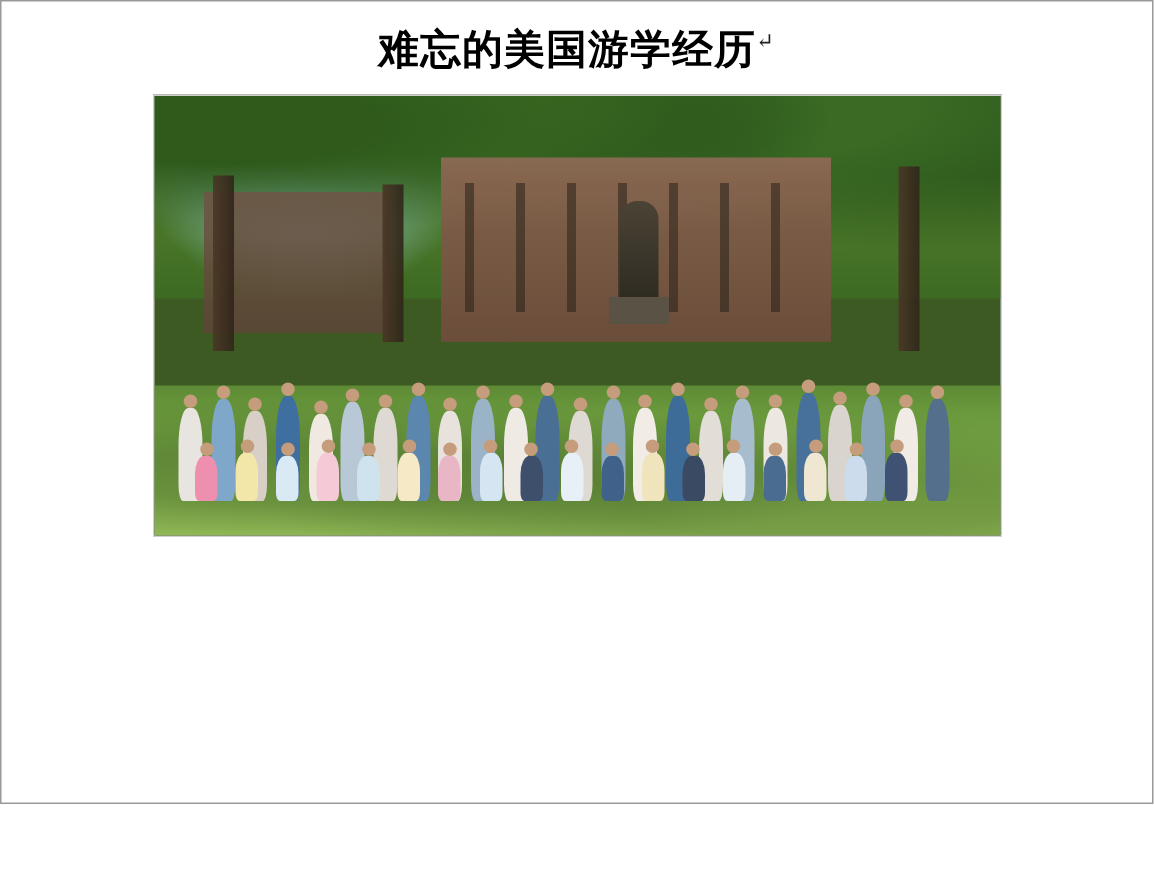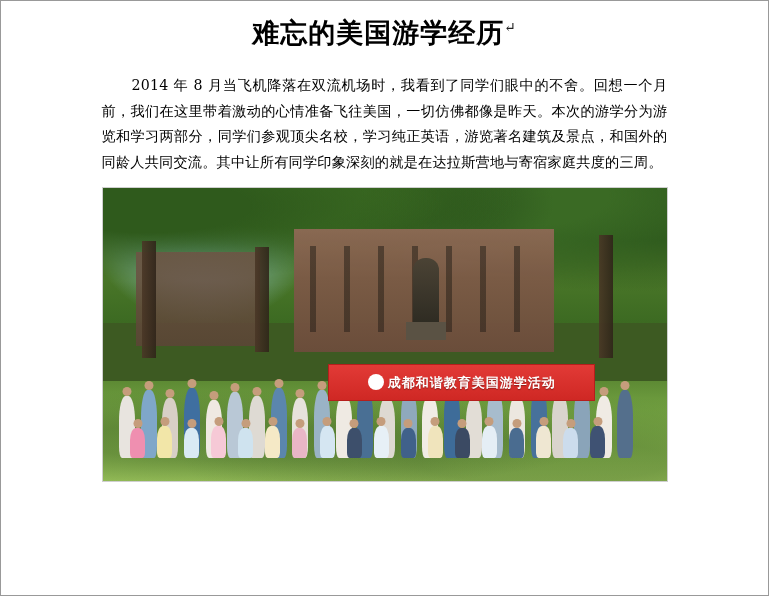--- a/index.html
+++ b/index.html
@@ -13,21 +13,21 @@
     font-family: "Liberation Serif", serif;
     color: #000000;
     overflow: hidden;
     position: relative;
   }
   .page {
     position: absolute;
     left: 0;
     top: 0;
     width: 769px;
-    height: 596px;
+    height: 536px;
     box-sizing: border-box;
     border: 1px solid #999;
     background: #ffffff;
     overflow: hidden;
   }
   .doc-title {
     text-align: center;
     font-size: 27px;
     font-weight: bold;
     letter-spacing: 1px;
@@ -217,23 +217,20 @@
 </head>
 <body>
 
 <div class="page">
 
   <h1 class="doc-title">
     <span>难忘的美国游学经历</span><span class="mark">↵</span>
   </h1>
 
 
-  <div class="body-text">
-    <span class="indent"></span><span>2014 年 8 月当飞机降落在双流机场时，我看到了同学们眼中的不舍。回想一个月前，我们在这里带着激动的心情准备飞往美国，一切仿佛都像是昨天。本次的游学分为游览和学习两部分，同学们参观顶尖名校，学习纯正英语，游览著名建筑及景点，和国外的同龄人共同交流。其中让所有同学印象深刻的就是在达拉斯营地与寄宿家庭共度的三周。</span>
-  </div>
 
   <div class="figure">
     <div class="photo">
       <div class="ph-sky"></div>
       <div class="ph-canopy"></div>
       <div class="ph-building-2"></div>
       <div class="ph-building"></div>
       <div class="ph-trunk" style="left:7%;"></div>
       <div class="ph-trunk" style="left:27%; top:20%; height:36%;"></div>
       <div class="ph-trunk" style="left:88%; top:16%; height:42%;"></div>
@@ -279,21 +276,17 @@
         <div class="p" style="left:53%; width:15px; height:30px; background:#40618a;"></div>
         <div class="p" style="left:58%; width:15px; height:32px; background:#f0e4bc;"></div>
         <div class="p" style="left:63%; width:15px; height:30px; background:#3b4a63;"></div>
         <div class="p" style="left:68%; width:15px; height:32px; background:#e5eef5;"></div>
         <div class="p" style="left:73%; width:15px; height:30px; background:#4a6c90;"></div>
         <div class="p" style="left:78%; width:15px; height:32px; background:#efe7d2;"></div>
         <div class="p" style="left:83%; width:15px; height:30px; background:#ccdced;"></div>
         <div class="p" style="left:88%; width:15px; height:32px; background:#3f5273;"></div>
       </div>
 
-      <div class="ph-banner">
-        <span class="white-dot"></span>
-        <span>成都和谐教育美国游学活动</span>
-      </div>
     </div>
 
   </div>
 
 </div>
 
 </body></html>

